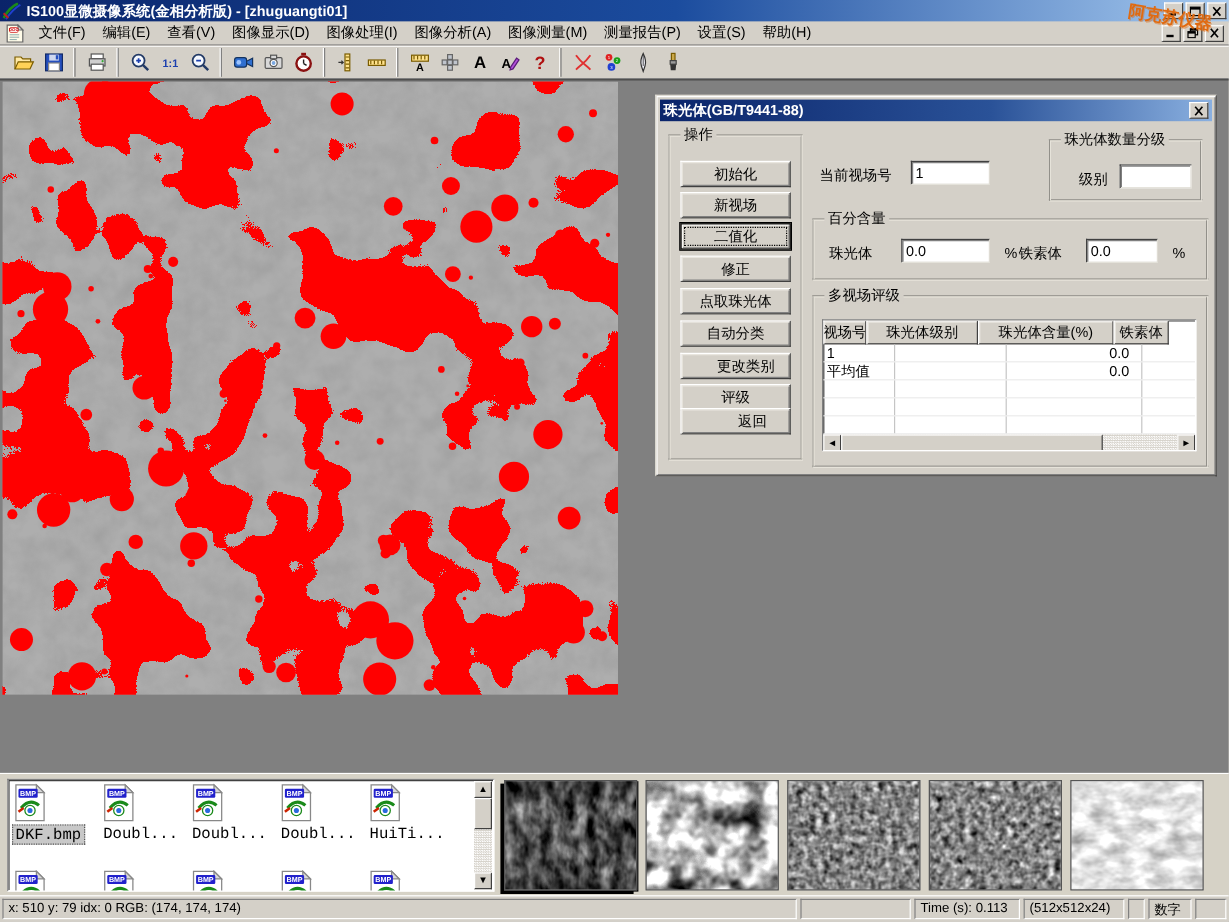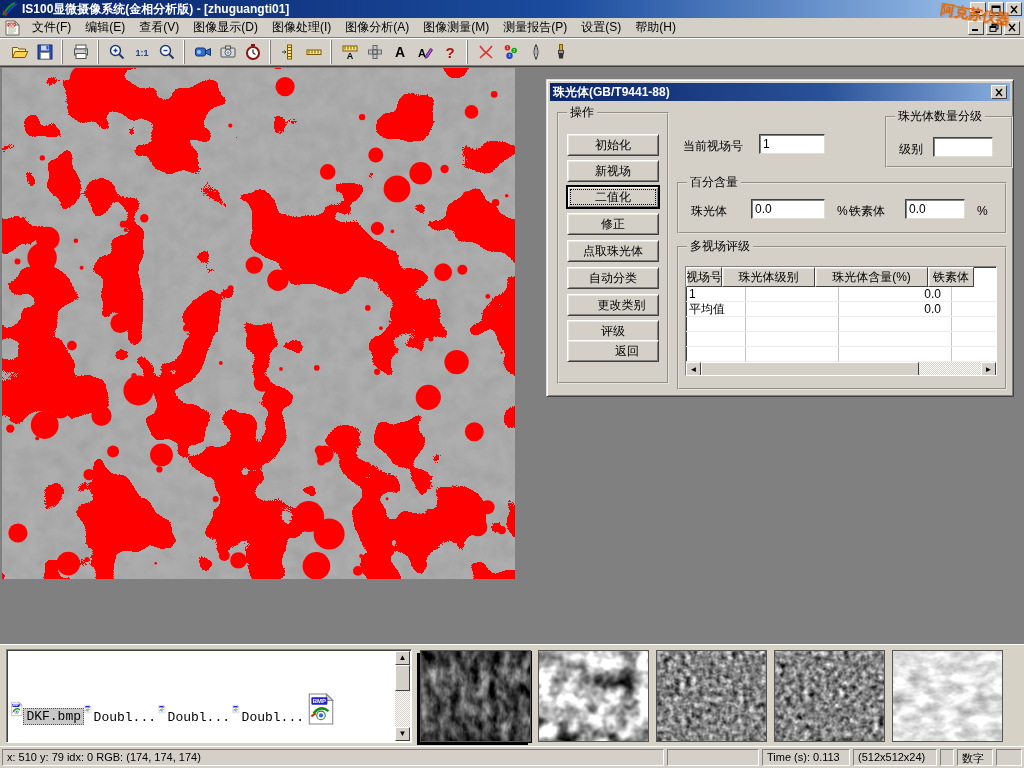--- a/index.html
+++ b/index.html
@@ -36,21 +36,21 @@
 
   
   .workspace{position:relative;height:578px;background:#808080;border-top:1px solid #404040;}
   .micrograph{position:absolute;left:2px;top:1px;display:block;}
 
   
   .bottom-panel{height:102px;background:#d6d2c6;border-top:1px solid #fff;display:flex;align-items:center;}
   .file-browser{position:relative;width:406px;height:94px;margin-left:6px;background:#fff;
     border:1px solid;border-color:#808080 #fff #fff #808080;box-shadow:inset 1px 1px 0 #404040;overflow:hidden;}
   .file-grid{position:absolute;left:3px;top:3px;width:372px;display:flex;flex-wrap:wrap;}
-  .file-item{width:74px;height:72px;display:flex;flex-direction:row;align-items:flex-end;}
+  .file-item{width:74px;height:72px;display:flex;flex-direction:column;align-items:flex-start;}
   .file-item svg{width:30px;height:32px;}
   .file-name{font-family:"Liberation Mono","DejaVu Sans Mono",monospace;font-size:13px;margin-top:2px;
     white-space:nowrap;padding:0 2px;}
   .file-item.selected .file-name{background:#c8c8c8;border:1px dotted #555;}
   .vscroll{position:absolute;right:1px;top:1px;bottom:1px;width:15px;background:#d4d0c8;display:flex;flex-direction:column;}
   .scroll-btn{height:14px;background:#d4d0c8;border:1px solid;border-color:#fff #404040 #404040 #fff;
     font-size:8px;line-height:12px;text-align:center;color:#000;padding:0;}
   .v-track{flex:1;background:repeating-conic-gradient(#fff 0 25%,#d4d0c8 0 50%) 0 0/2px 2px;position:relative;}
   .v-thumb{position:absolute;left:0;top:0;width:100%;height:26px;background:#d4d0c8;
     border:1px solid;border-color:#fff #404040 #404040 #fff;}
@@ -491,21 +491,21 @@
           <button class="btn95" style="top: 160px;">点取珠光体</button>
           <button class="btn95" style="top: 187px;">自动分类</button>
           <button class="btn95" style="top: 214px; padding-left: 17px;">更改类别</button>
           <button class="btn95" style="top: 240px;">评级</button>
           <button class="btn95" style="top: 260px; padding-left: 28px;">返回</button>
         </div>
 
       <span class="dlabel" style="left:136px;top:59px;">当前视场号</span>
       <input class="dinput" style="left: 212px; top: 54px; width: 66px;" value="1">
 
-      <div class="groupbox" style="left:338px;top:36px;width:128px;height:52px;">
+      <div class="groupbox" style="left:327px;top:36px;width:128px;height:52px;">
         <span class="gb-label">珠光体数量分级</span>
       </div>
       <span class="dlabel" style="left:352px;top:62px;">级别</span>
       <input class="dinput" style="left: 386px; top: 57px; width: 60px;" value="">
 
       <div class="groupbox" style="left:130px;top:102px;width:330px;height:52px;">
         <span class="gb-label">百分含量</span>
       </div>
       <span class="dlabel" style="left:144px;top:124px;">珠光体</span>
       <input class="dinput" style="left: 204px; top: 119px; width: 74px;" value="0.0">
@@ -626,20 +626,33 @@
             <svg viewBox="0 0 28 30">
               <path d="M3 1 h16 l6 6 v22 h-22z" fill="#fff" stroke="#888"></path>
               <path d="M19 1 l6 6 h-6z" fill="#d8d8d8" stroke="#888"></path>
               <rect x="5" y="4" width="15" height="7" rx="1" fill="#2222cc"></rect>
               <text x="12.5" y="9.6" font-size="5.6" fill="#fff" text-anchor="middle" font-weight="bold">BMP</text>
               <path d="M7 19 q7 -8 14 -2" stroke="#1a8a1a" stroke-width="2.4" fill="none"></path>
               <path d="M5 22 l4 -3" stroke="#cc2200" stroke-width="2"></path>
               <circle cx="14" cy="21" r="4" fill="#fff" stroke="#1a8a1a"></circle>
               <circle cx="14" cy="21" r="2" fill="#2a6adf"></circle>
             </svg>
+            <span class="file-name">HuiTi...</span>
+          </div>
+          <div class="file-item">
+            <svg viewBox="0 0 28 30">
+              <path d="M3 1 h16 l6 6 v22 h-22z" fill="#fff" stroke="#888"></path>
+              <path d="M19 1 l6 6 h-6z" fill="#d8d8d8" stroke="#888"></path>
+              <rect x="5" y="4" width="15" height="7" rx="1" fill="#2222cc"></rect>
+              <text x="12.5" y="9.6" font-size="5.6" fill="#fff" text-anchor="middle" font-weight="bold">BMP</text>
+              <path d="M7 19 q7 -8 14 -2" stroke="#1a8a1a" stroke-width="2.4" fill="none"></path>
+              <path d="M5 22 l4 -3" stroke="#cc2200" stroke-width="2"></path>
+              <circle cx="14" cy="21" r="4" fill="#fff" stroke="#1a8a1a"></circle>
+              <circle cx="14" cy="21" r="2" fill="#2a6adf"></circle>
+            </svg>
             <span class="file-name"></span>
           </div>
           <div class="file-item">
             <svg viewBox="0 0 28 30">
               <path d="M3 1 h16 l6 6 v22 h-22z" fill="#fff" stroke="#888"></path>
               <path d="M19 1 l6 6 h-6z" fill="#d8d8d8" stroke="#888"></path>
               <rect x="5" y="4" width="15" height="7" rx="1" fill="#2222cc"></rect>
               <text x="12.5" y="9.6" font-size="5.6" fill="#fff" text-anchor="middle" font-weight="bold">BMP</text>
               <path d="M7 19 q7 -8 14 -2" stroke="#1a8a1a" stroke-width="2.4" fill="none"></path>
               <path d="M5 22 l4 -3" stroke="#cc2200" stroke-width="2"></path>

